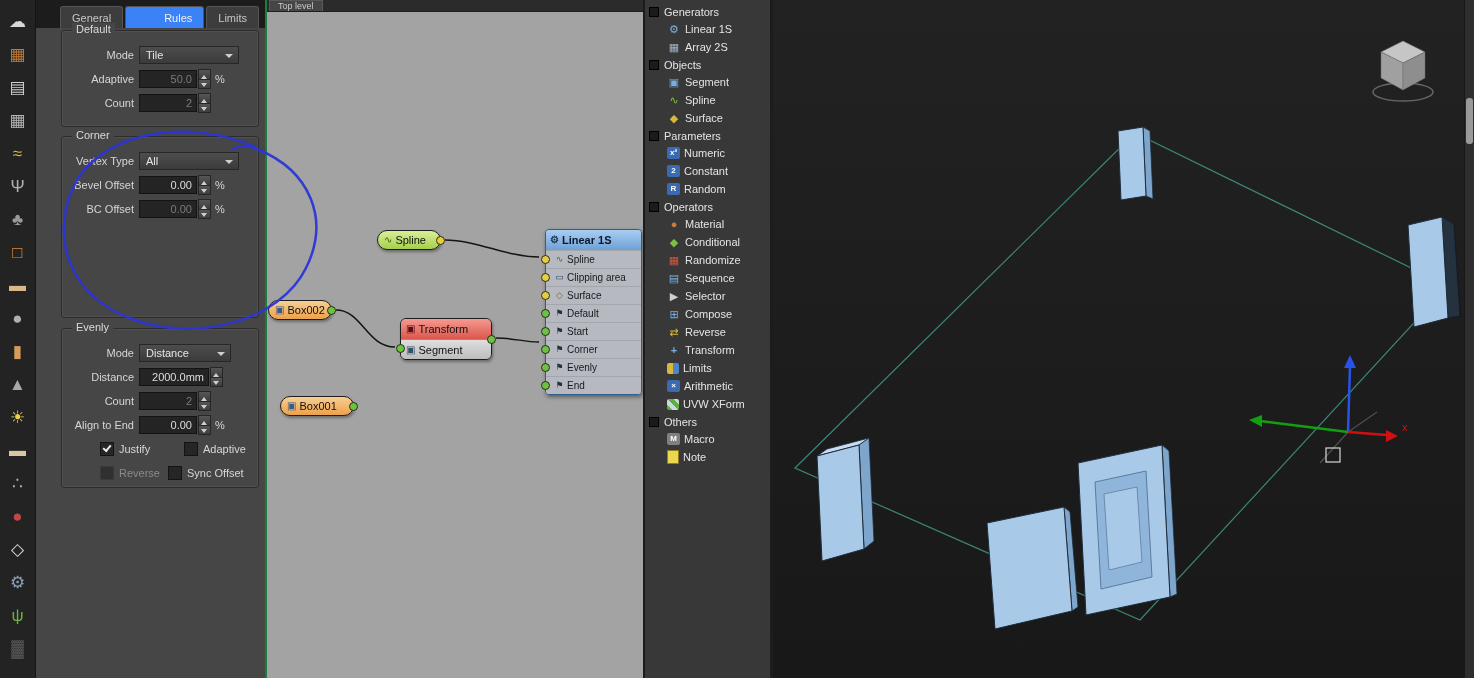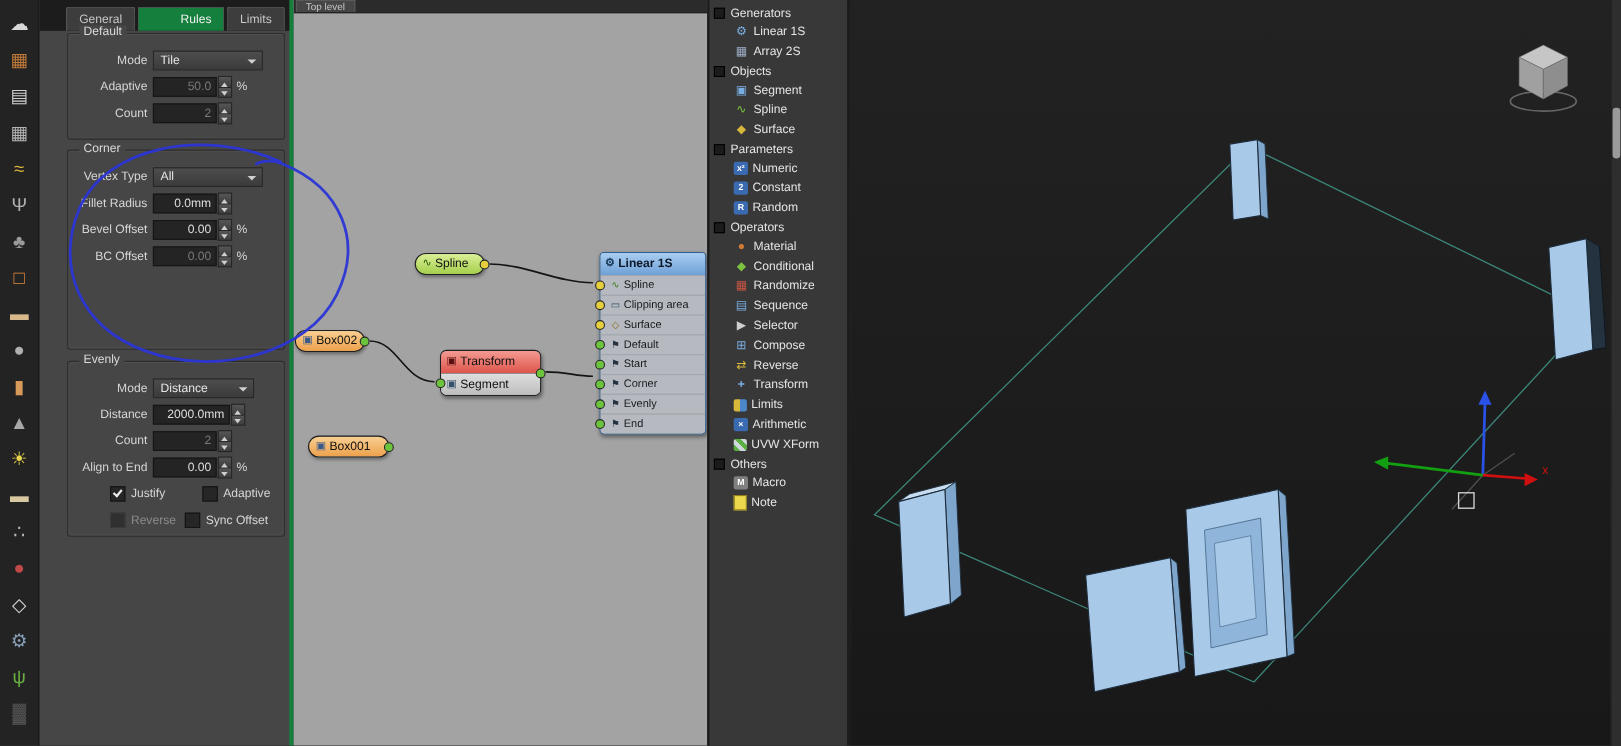--- a/index.html
+++ b/index.html
@@ -6,26 +6,26 @@
   #root{position:relative;width:1474px;height:678px;background:#3a3a3a;overflow:hidden;
         font-family:"Liberation Sans",sans-serif;-webkit-font-smoothing:antialiased;}
   
   .ltb{position:absolute;left:0;top:0;width:36px;height:678px;background:#232323;
        border-right:1px solid #141414;box-sizing:border-box;display:flex;flex-direction:column;
        align-items:center;padding-top:8px;}
   .ticon{width:26px;height:26px;margin-bottom:7px;flex:0 0 auto;display:flex;align-items:center;
          justify-content:center;font-size:17px;line-height:1;}
   
   .params{position:absolute;left:36px;top:0;width:231px;height:678px;background:#464646;
-          border-right:4px solid #15803d;box-sizing:border-box;}
+          border-right:2px solid #15803d;box-sizing:border-box;}
   .ptop{position:absolute;left:0;top:0;right:0;height:28px;background:#1c1c1c;display:flex;
         align-items:flex-end;padding-left:24px;box-sizing:border-box;}
   .tab{height:21px;padding:0 11px;font-size:11px;display:flex;align-items:center;background:#3d3d3d;
        color:#c6c6c6;border:1px solid #555;border-bottom:none;border-radius:3px 3px 0 0;margin-right:2px;cursor:pointer;}
-  .tab.active{background:#15803d;color:#f0f0f0;padding-left:38px;}
+  .tab.active{background:#3b82f6;color:#f0f0f0;padding-left:38px;}
   .group{position:absolute;border:1px solid #2d2d2d;border-radius:3px;
          box-shadow:inset 0 0 0 1px rgba(255,255,255,0.05);box-sizing:border-box;padding-top:12px;}
   .gtitle{position:absolute;top:-8px;left:10px;background:#464646;padding:0 4px;font-size:11px;color:#dadada;}
   .prow{display:flex;align-items:center;height:24px;padding-left:6px;box-sizing:border-box;}
   .plabel{width:66px;text-align:right;margin-right:5px;color:#d6d6d6;font-size:11px;white-space:nowrap;}
   .dd{position:relative;height:18px;box-sizing:border-box;background:linear-gradient(#4d4d4d,#3b3b3b);
       border:1px solid #272727;color:#e5e5e5;font-size:11px;display:flex;align-items:center;
       padding:0 18px 0 6px;cursor:pointer;}
   .dd::after{content:"";position:absolute;right:5px;top:7px;border:4px solid transparent;border-top:4px solid #cfcfcf;}
   .w100{width:100px}.w92{width:92px}
@@ -166,28 +166,20 @@
 
     <div class="group" style="left:25px;top:136px;width:198px;height:182px">
       <div class="gtitle">Corner</div>
       <div class="prow">
         <span class="plabel">Vertex Type</span>
         <div class="dd w100">
             <span>All</span>
           </div>
       </div>
       <div class="prow">
-        <span class="plabel">Fillet Radius</span>
-        <span class="num w58">0.0mm</span>
-        <span class="spin">
-            <b class="up"></b>
-            <b class="dn"></b>
-          </span>
-      </div>
-      <div class="prow">
         <span class="plabel">Bevel Offset</span>
         <span class="num w58">0.00</span>
         <span class="spin">
             <b class="up"></b>
             <b class="dn"></b>
           </span>
         <span class="pct">%</span>
       </div>
       <div class="prow">
         <span class="plabel">BC Offset</span>

